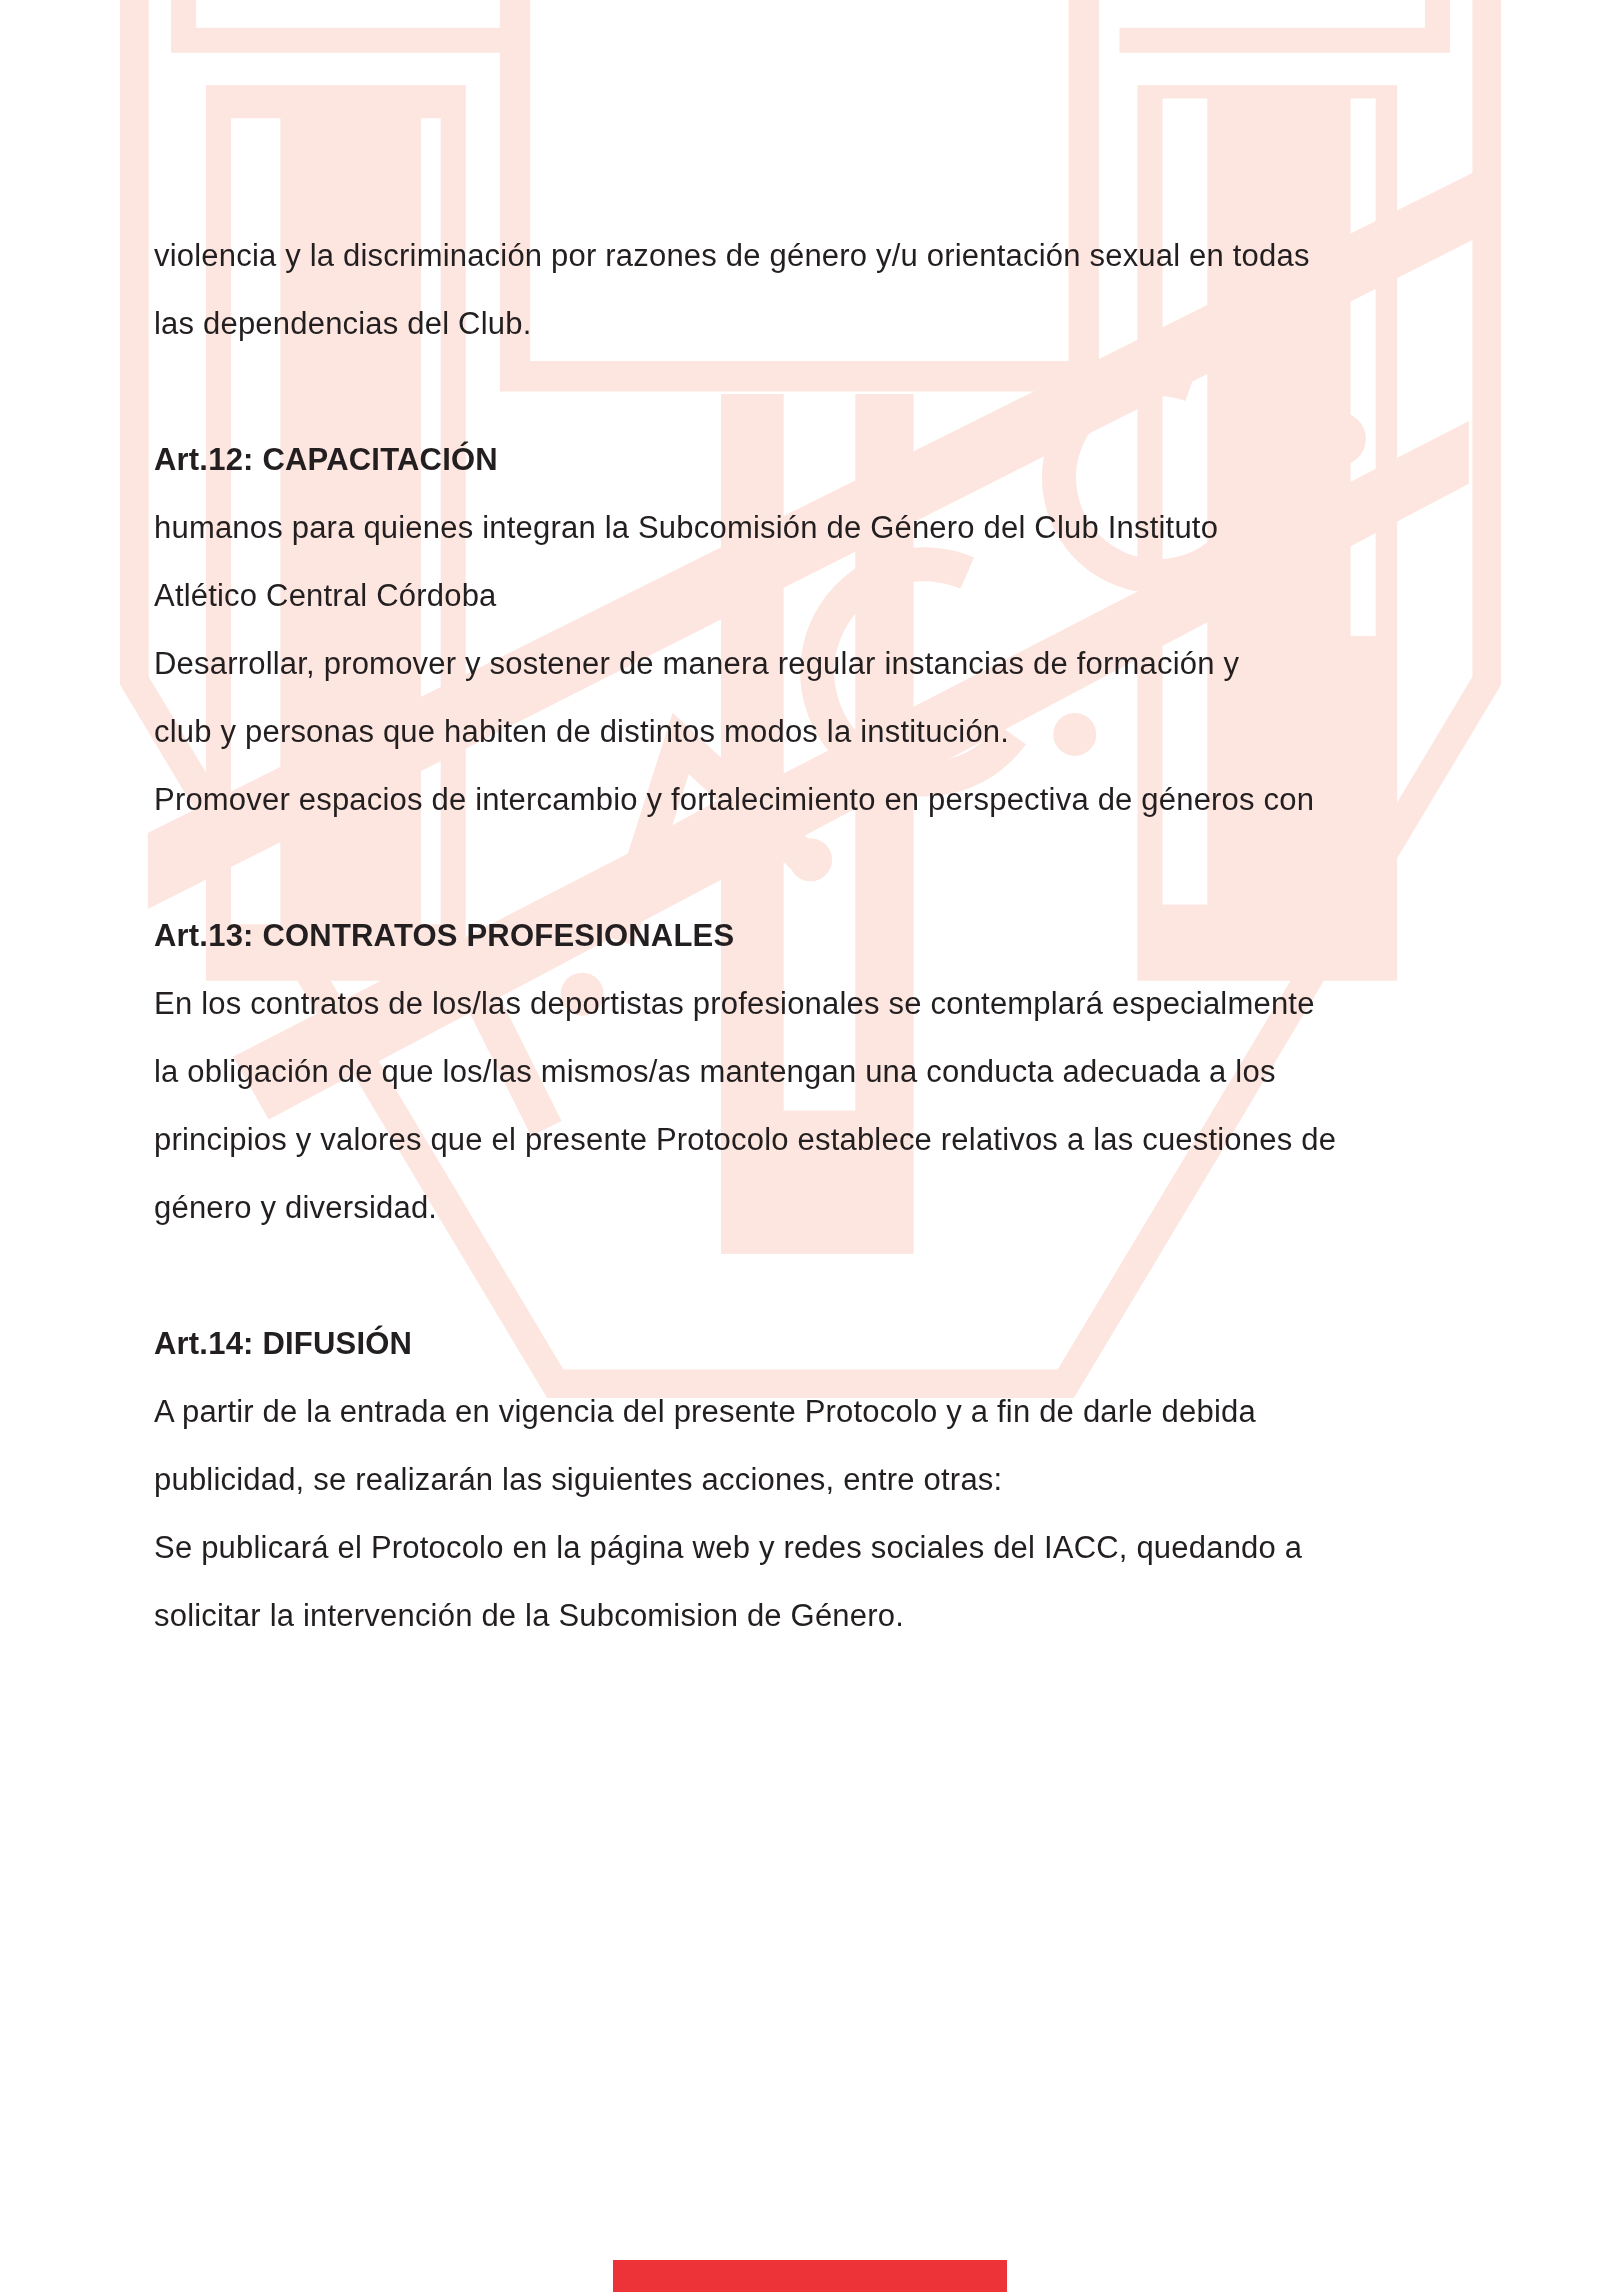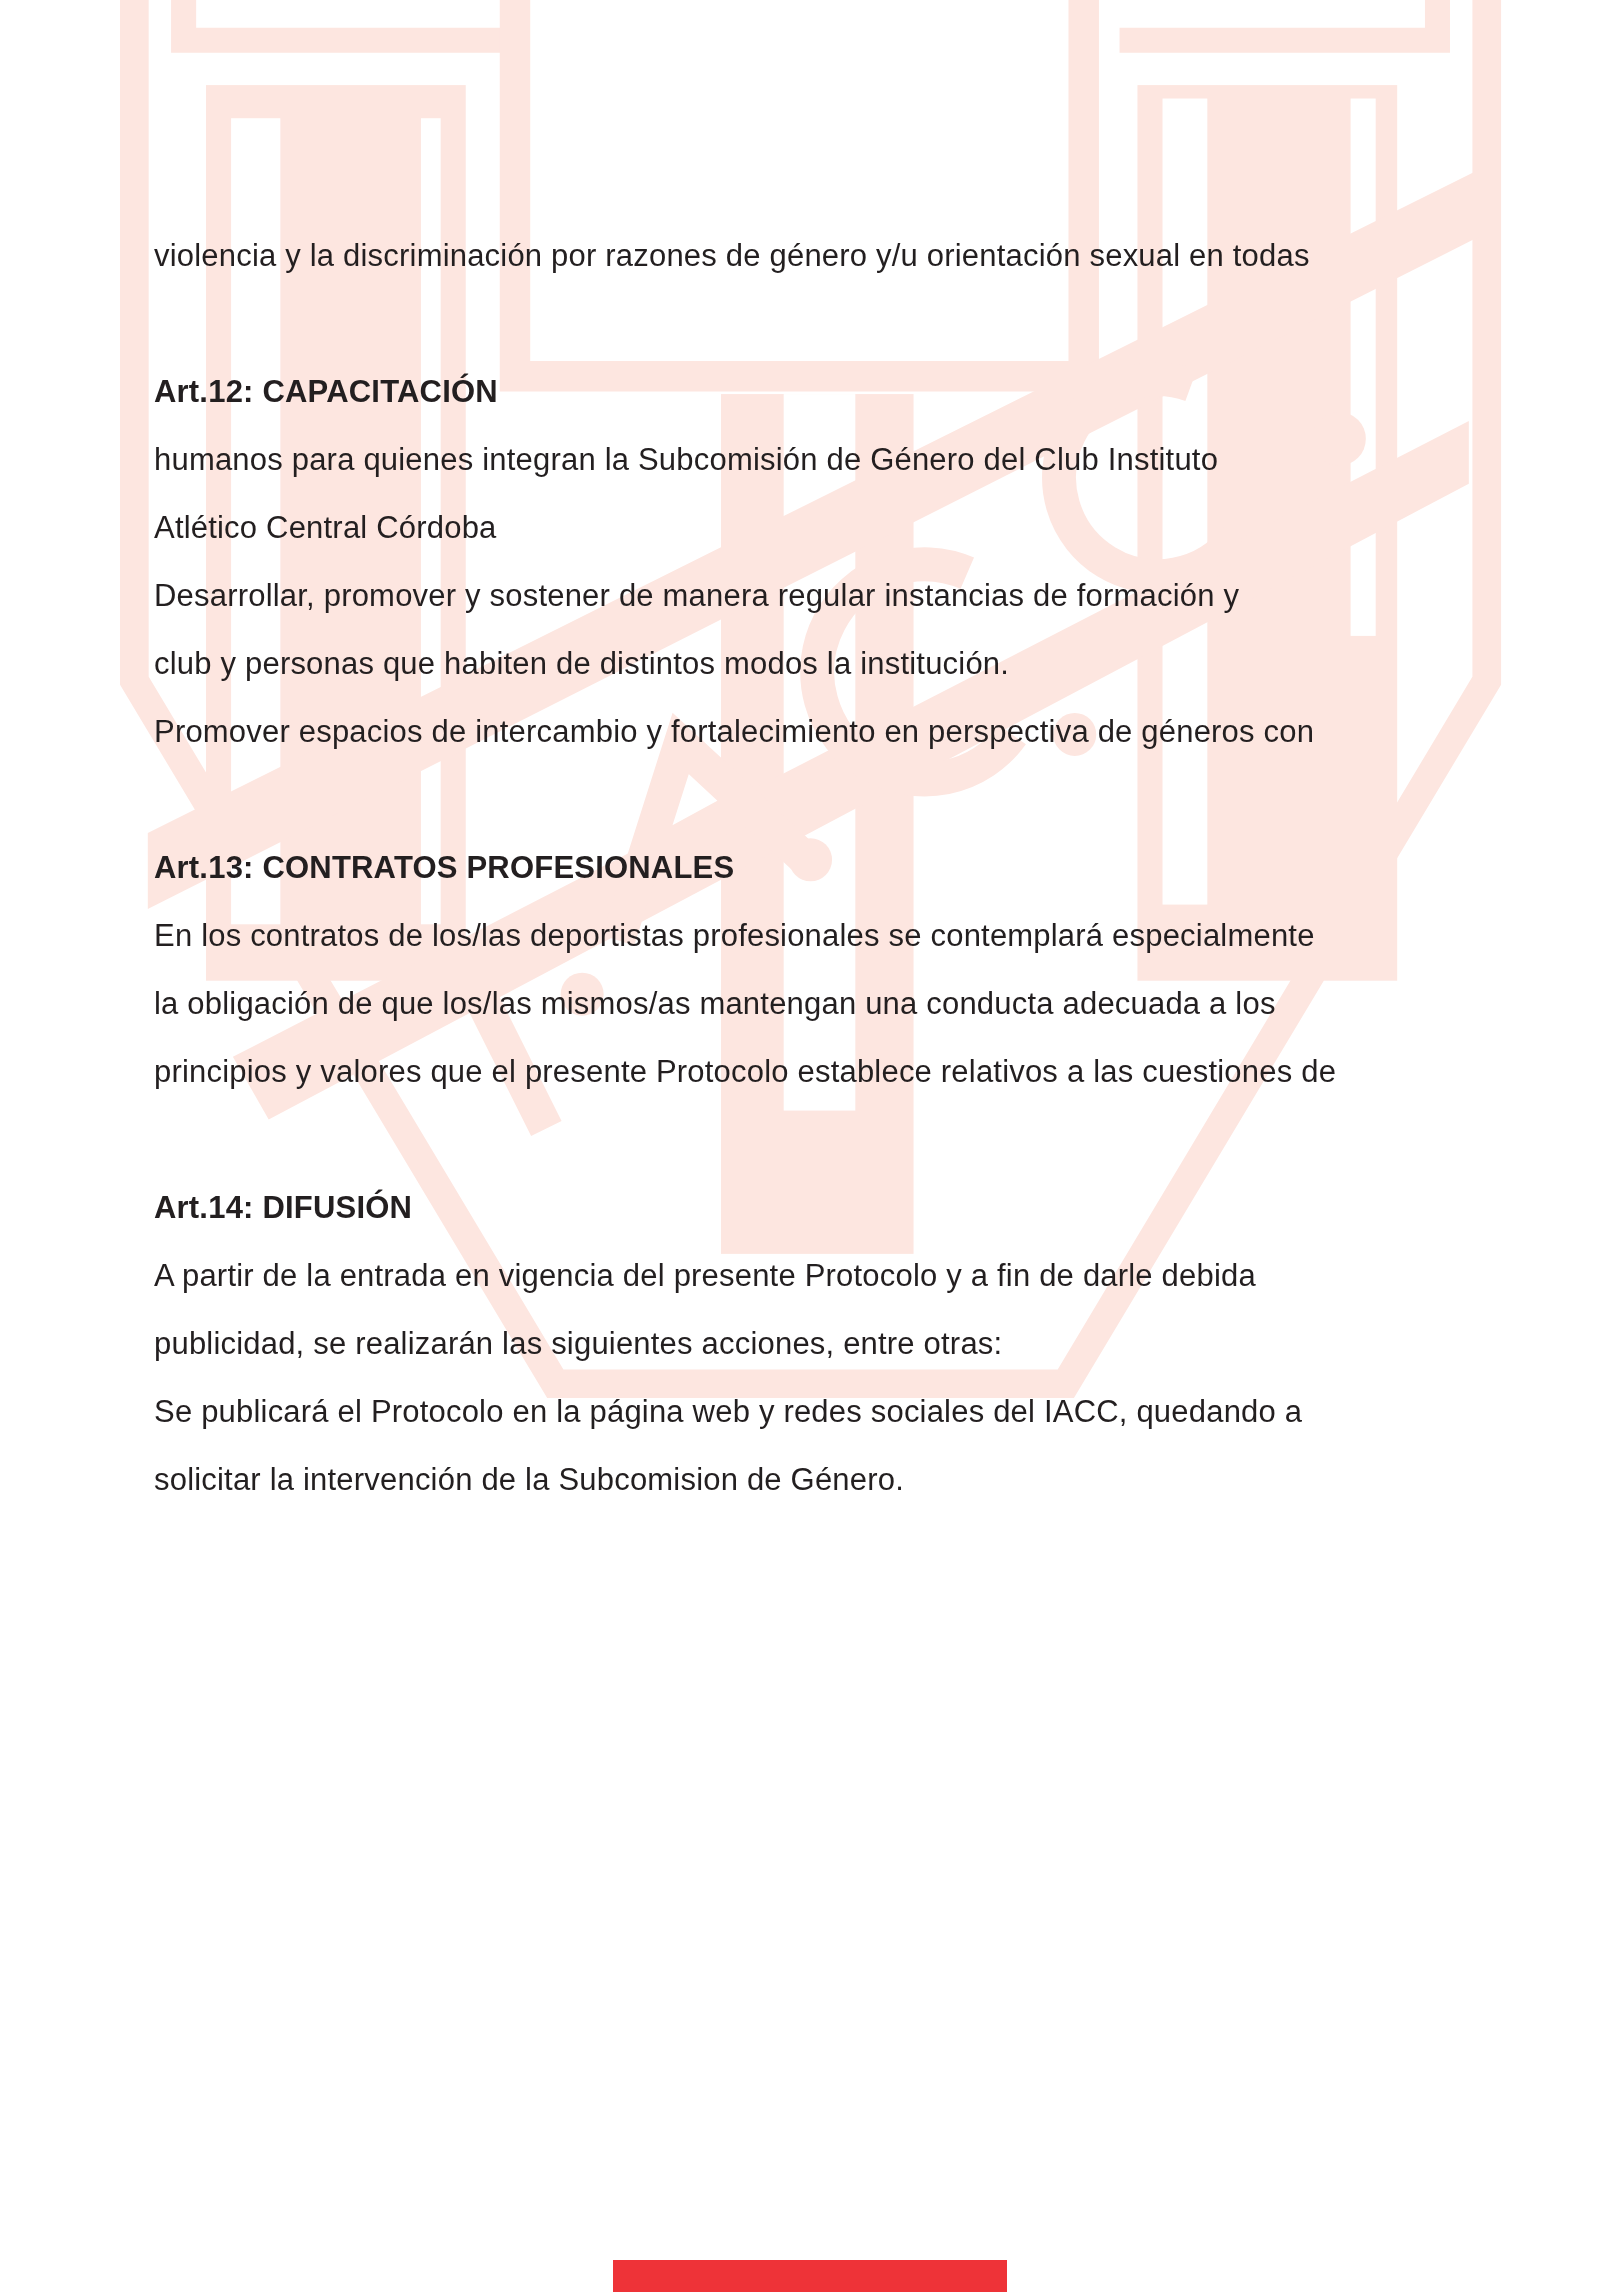--- a/index.html
+++ b/index.html
@@ -68,37 +68,39 @@
   <g fill="#FDE6E0">
     <circle cx="650" cy="1110" r="24"></circle>
     <circle cx="905" cy="960" r="24"></circle>
     <circle cx="1200" cy="820" r="24"></circle>
     <circle cx="1495" cy="490" r="30"></circle>
   </g>
 </svg>
 
 <div class="content">
   <div class="line">violencia y la discriminación por razones de género y/u orientación sexual en todas</div>
+  <div class="line">las dependencias del Club.</div>
   <div class="gap"></div>
 
   <section>
     <div class="line heading">Art.12: CAPACITACIÓN</div>
     <div class="line">humanos para quienes integran la Subcomisión de Género del Club Instituto</div>
     <div class="line">Atlético Central Córdoba</div>
     <div class="line">Desarrollar, promover y sostener de manera regular instancias de formación y</div>
     <div class="line">club y personas que habiten de distintos modos la institución.</div>
     <div class="line">Promover espacios de intercambio y fortalecimiento en perspectiva de géneros con</div>
   </section>
   <div class="gap"></div>
 
   <section>
     <div class="line heading">Art.13: CONTRATOS PROFESIONALES</div>
     <div class="line">En los contratos de los/las deportistas profesionales se contemplará especialmente</div>
     <div class="line">la obligación de que los/las mismos/as mantengan una conducta adecuada a los</div>
     <div class="line">principios y valores que el presente Protocolo establece relativos a las cuestiones de</div>
+    <div class="line">género y diversidad.</div>
   </section>
   <div class="gap"></div>
 
   <section>
     <div class="line heading">Art.14: DIFUSIÓN</div>
     <div class="line">A partir de la entrada en vigencia del presente Protocolo y a fin de darle debida</div>
     <div class="line">publicidad, se realizarán las siguientes acciones, entre otras:</div>
     <div class="line">Se publicará el Protocolo en la página web y redes sociales del IACC, quedando a</div>
     <div class="line">solicitar la intervención de la Subcomision de Género.</div>
   </section>

